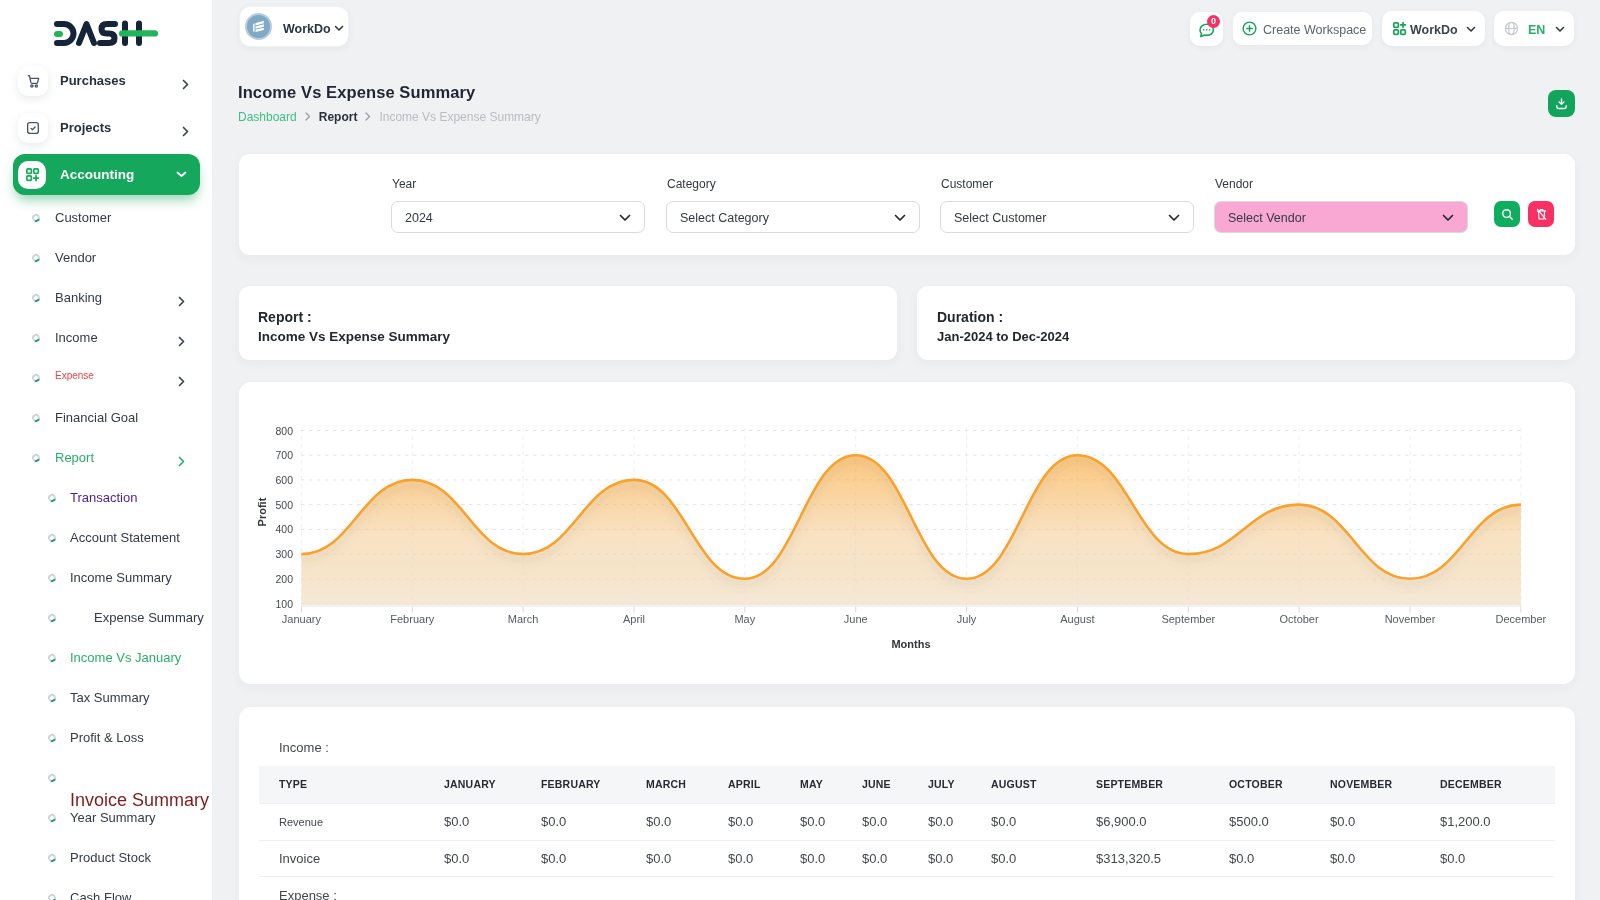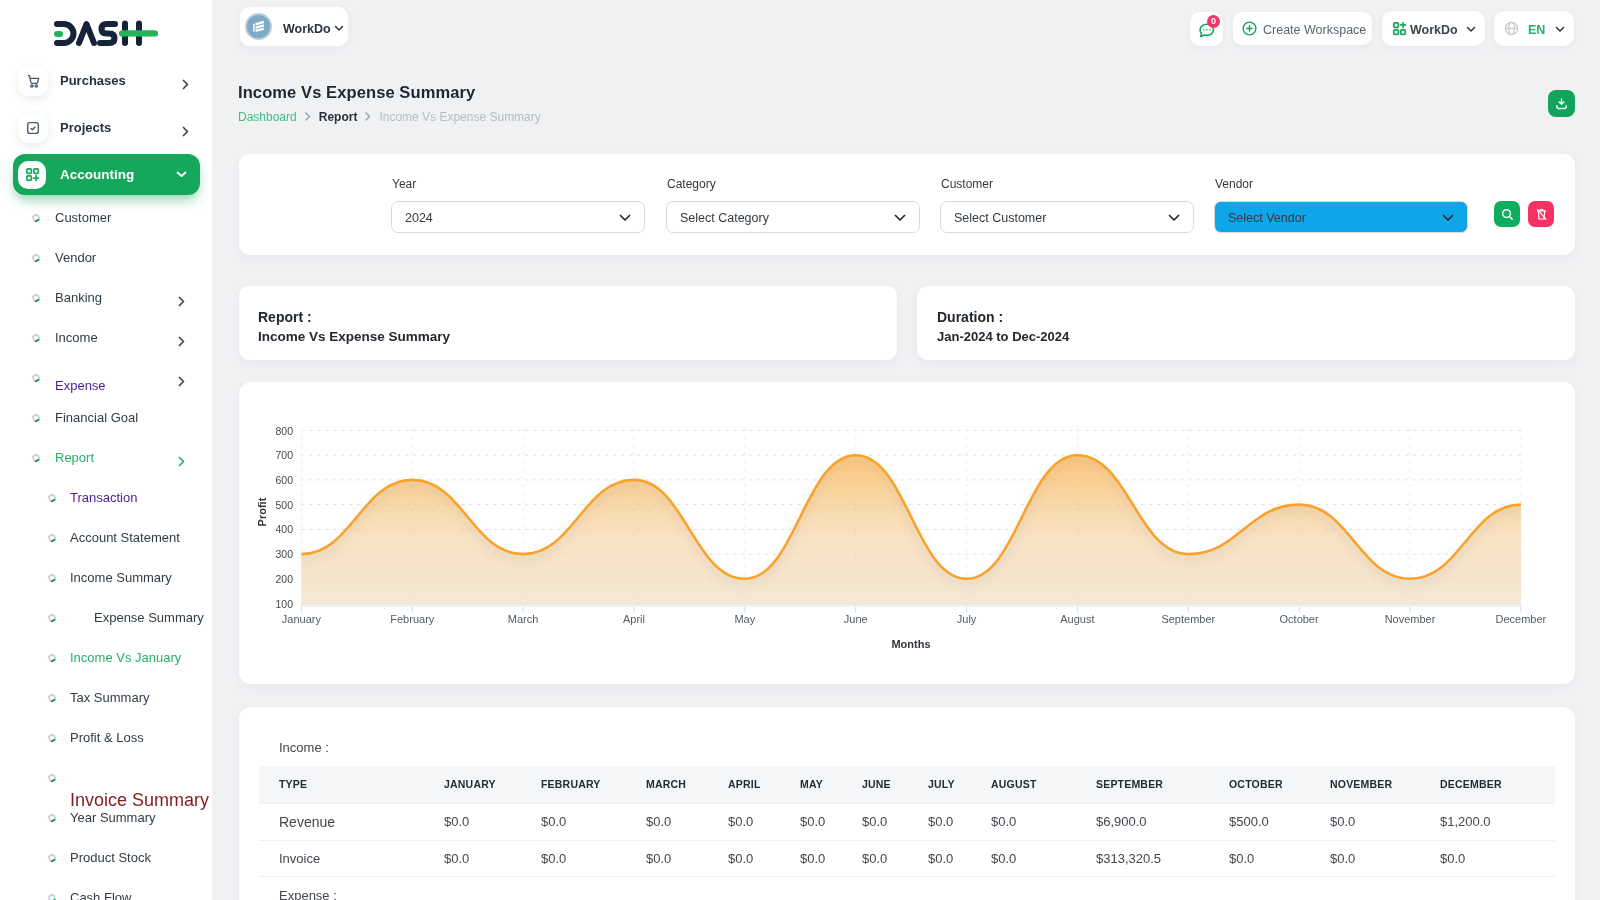--- a/index.html
+++ b/index.html
@@ -61,21 +61,21 @@
     <span style="position:absolute;left:55px;top:290px;font-size:13px;color:#333b48;text-align:right;">Banking</span>
     <span style="position:absolute;left:178px;top:293px;"><svg width="7" height="11" viewBox="0 0 7 11" fill="none">
         <path d="M1.5 1.5 L5.5 5.5 L1.5 9.5" stroke="#3b4454" stroke-width="1.7" stroke-linecap="round" stroke-linejoin="round"></path>
       </svg></span>
     <span style="position:absolute;left:32px;top:334px;width:8px;height:8px;border-radius:50%;border:2px solid #ccd5e2;border-bottom-color:#1aa053;transform:rotate(-25deg);"></span>
     <span style="position:absolute;left:55px;top:330px;font-size:13px;color:#333b48;">Income</span>
     <span style="position:absolute;left:178px;top:333px;"><svg width="7" height="11" viewBox="0 0 7 11" fill="none">
         <path d="M1.5 1.5 L5.5 5.5 L1.5 9.5" stroke="#3b4454" stroke-width="1.7" stroke-linecap="round" stroke-linejoin="round"></path>
       </svg></span>
     <span style="position:absolute;left:32px;top:374px;width:8px;height:8px;border-radius:50%;border:2px solid #ccd5e2;border-bottom-color:#1aa053;transform:rotate(-25deg);"></span>
-    <span style="position:absolute;left:55px;top:370px;font-size:13px;color:#4c1d95;margin-top:8px;">Expense</span>
+    <span style="position:absolute;left:55px;top:370px;font-size:10px;color:#ef4444;">Expense</span>
     <span style="position:absolute;left:178px;top:373px;"><svg width="7" height="11" viewBox="0 0 7 11" fill="none">
         <path d="M1.5 1.5 L5.5 5.5 L1.5 9.5" stroke="#3b4454" stroke-width="1.7" stroke-linecap="round" stroke-linejoin="round"></path>
       </svg></span>
     <span style="position:absolute;left:32px;top:414px;width:8px;height:8px;border-radius:50%;border:2px solid #ccd5e2;border-bottom-color:#1aa053;transform:rotate(-25deg);"></span>
     <span style="position:absolute;left:55px;top:410px;font-size:13px;color:#333b48;">Financial Goal</span>
     <span style="position:absolute;left:32px;top:454px;width:8px;height:8px;border-radius:50%;border:2px solid #ccd5e2;border-bottom-color:#1aa053;transform:rotate(-25deg);"></span>
     <span style="position:absolute;left:55px;top:450px;font-size:13px;color:#2aaf6a;">Report</span>
     <span style="position:absolute;left:178px;top:453px;"><svg width="7" height="11" viewBox="0 0 7 11" fill="none">
         <path d="M1.5 1.5 L5.5 5.5 L1.5 9.5" stroke="#2aaf6a" stroke-width="1.7" stroke-linecap="round" stroke-linejoin="round"></path>
       </svg></span>
@@ -201,21 +201,21 @@
     <div style="position:absolute;left:1px;top:23px;font-size:12px;color:#33383f;">Customer</div>
     <div style="position:absolute;left:0;top:47px;width:254px;height:32px;background:#fff;border:1px solid #d8dbe0;border-radius:7px;">
       <span style="position:absolute;left:13px;top:8.5px;font-size:12.5px;color:#343a42;">Select Customer</span>
       <svg style="position:absolute;right:13px;top:12px;" width="12" height="8" viewBox="0 0 12 8" fill="none">
         <path d="M1.5 1.5 L6 6 L10.5 1.5" stroke="#23282f" stroke-width="1.7" stroke-linecap="round" stroke-linejoin="round"></path>
       </svg>
     </div>
   </div>
   <div style="position:absolute;left:1214px;top:154px;width:254px;">
     <div style="position:absolute;left:1px;top:23px;font-size:12px;color:#33383f;">Vendor</div>
-    <div style="position:absolute;left:0;top:47px;width:254px;height:32px;background:#0ea5e9;border:1px solid #d8dbe0;border-radius:7px;">
+    <div style="position:absolute;left:0;top:47px;width:254px;height:32px;background:#f9a8d4;border:1px solid #d8dbe0;border-radius:7px;">
       <span style="position:absolute;left:13px;top:8.5px;font-size:12.5px;color:#343a42;">Select Vendor</span>
       <svg style="position:absolute;right:13px;top:12px;" width="12" height="8" viewBox="0 0 12 8" fill="none">
         <path d="M1.5 1.5 L6 6 L10.5 1.5" stroke="#23282f" stroke-width="1.7" stroke-linecap="round" stroke-linejoin="round"></path>
       </svg>
     </div>
   </div>
 <div style="position:absolute;left:1494px;top:201px;width:26px;height:26px;background:#0fae5f;border-radius:7px;">
   <svg style="position:absolute;left:5.5px;top:5.5px;" width="15" height="15" viewBox="0 0 24 24" fill="none" stroke="#fff" stroke-width="2.3" stroke-linecap="round">
       <circle cx="10.5" cy="10.5" r="6.2"></circle>
       <path d="M15.3 15.3l4.2 4.2"></path>
@@ -338,21 +338,21 @@
         <th style="text-align:left;font-size:10.5px;letter-spacing:.2px;color:#262b33;padding:0;">MAY</th>
         <th style="text-align:left;font-size:10.5px;letter-spacing:.2px;color:#262b33;padding:0;">JUNE</th>
         <th style="text-align:left;font-size:10.5px;letter-spacing:.2px;color:#262b33;padding:0;">JULY</th>
         <th style="text-align:left;font-size:10.5px;letter-spacing:.2px;color:#262b33;padding:0;">AUGUST</th>
         <th style="text-align:left;font-size:10.5px;letter-spacing:.2px;color:#262b33;padding:0;">SEPTEMBER</th>
         <th style="text-align:left;font-size:10.5px;letter-spacing:.2px;color:#262b33;padding:0;">OCTOBER</th>
         <th style="text-align:left;font-size:10.5px;letter-spacing:.2px;color:#262b33;padding:0;">NOVEMBER</th>
         <th style="text-align:left;font-size:10.5px;letter-spacing:.2px;color:#262b33;padding:0;">DECEMBER</th>
       </tr>
   <tr style="height:36.5px;">
-        <td style="font-size:14px;color:#43474e;border-top:1px solid #eef0f3;padding-left:20px;">Revenue</td>
+        <td style="font-size:11px;color:#43474e;border-top:1px solid #eef0f3;padding-left:20px;">Revenue</td>
         <td style="font-size:13px;color:#43474e;border-top:1px solid #eef0f3;padding:0;">$0.0</td>
         <td style="font-size:13px;color:#43474e;border-top:1px solid #eef0f3;padding:0;">$0.0</td>
         <td style="font-size:13px;color:#43474e;border-top:1px solid #eef0f3;padding:0;">$0.0</td>
         <td style="font-size:13px;color:#43474e;border-top:1px solid #eef0f3;padding:0;">$0.0</td>
         <td style="font-size:13px;color:#43474e;border-top:1px solid #eef0f3;padding:0;">$0.0</td>
         <td style="font-size:13px;color:#43474e;border-top:1px solid #eef0f3;padding:0;">$0.0</td>
         <td style="font-size:13px;color:#43474e;border-top:1px solid #eef0f3;padding:0;">$0.0</td>
         <td style="font-size:13px;color:#43474e;border-top:1px solid #eef0f3;padding:0;">$0.0</td>
         <td style="font-size:13px;color:#43474e;border-top:1px solid #eef0f3;padding:0;">$6,900.0</td>
         <td style="font-size:13px;color:#43474e;border-top:1px solid #eef0f3;padding:0;">$500.0</td>

